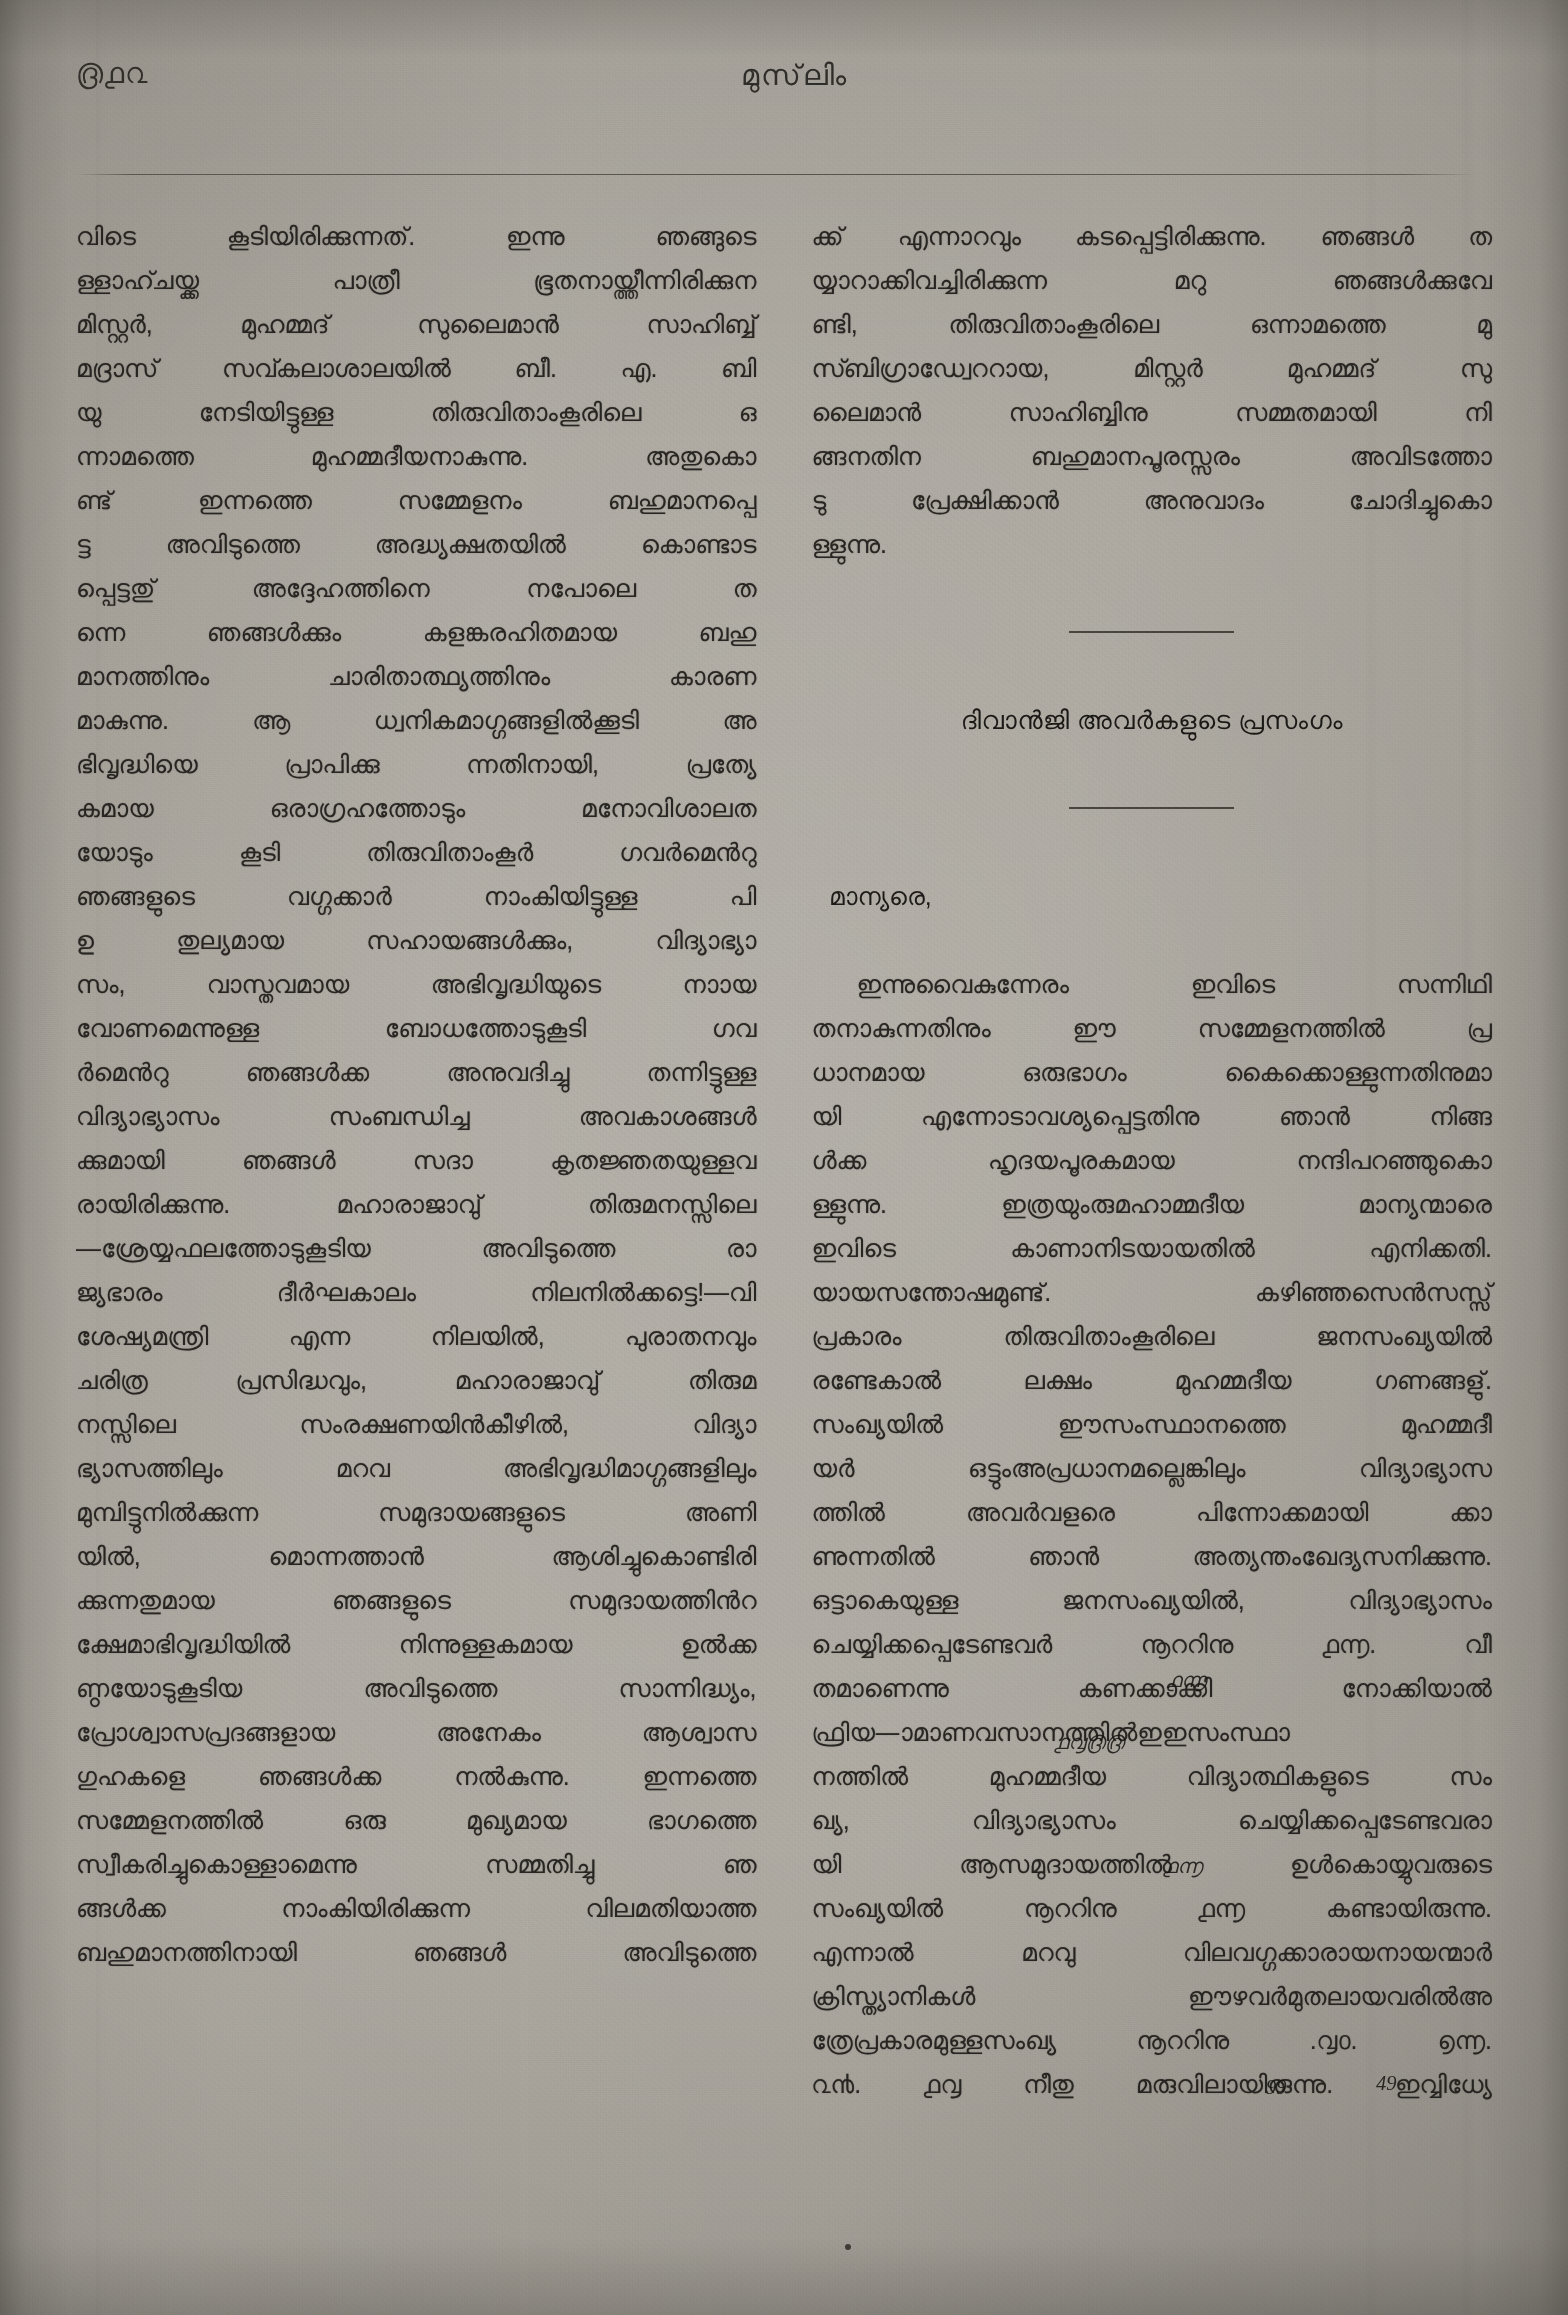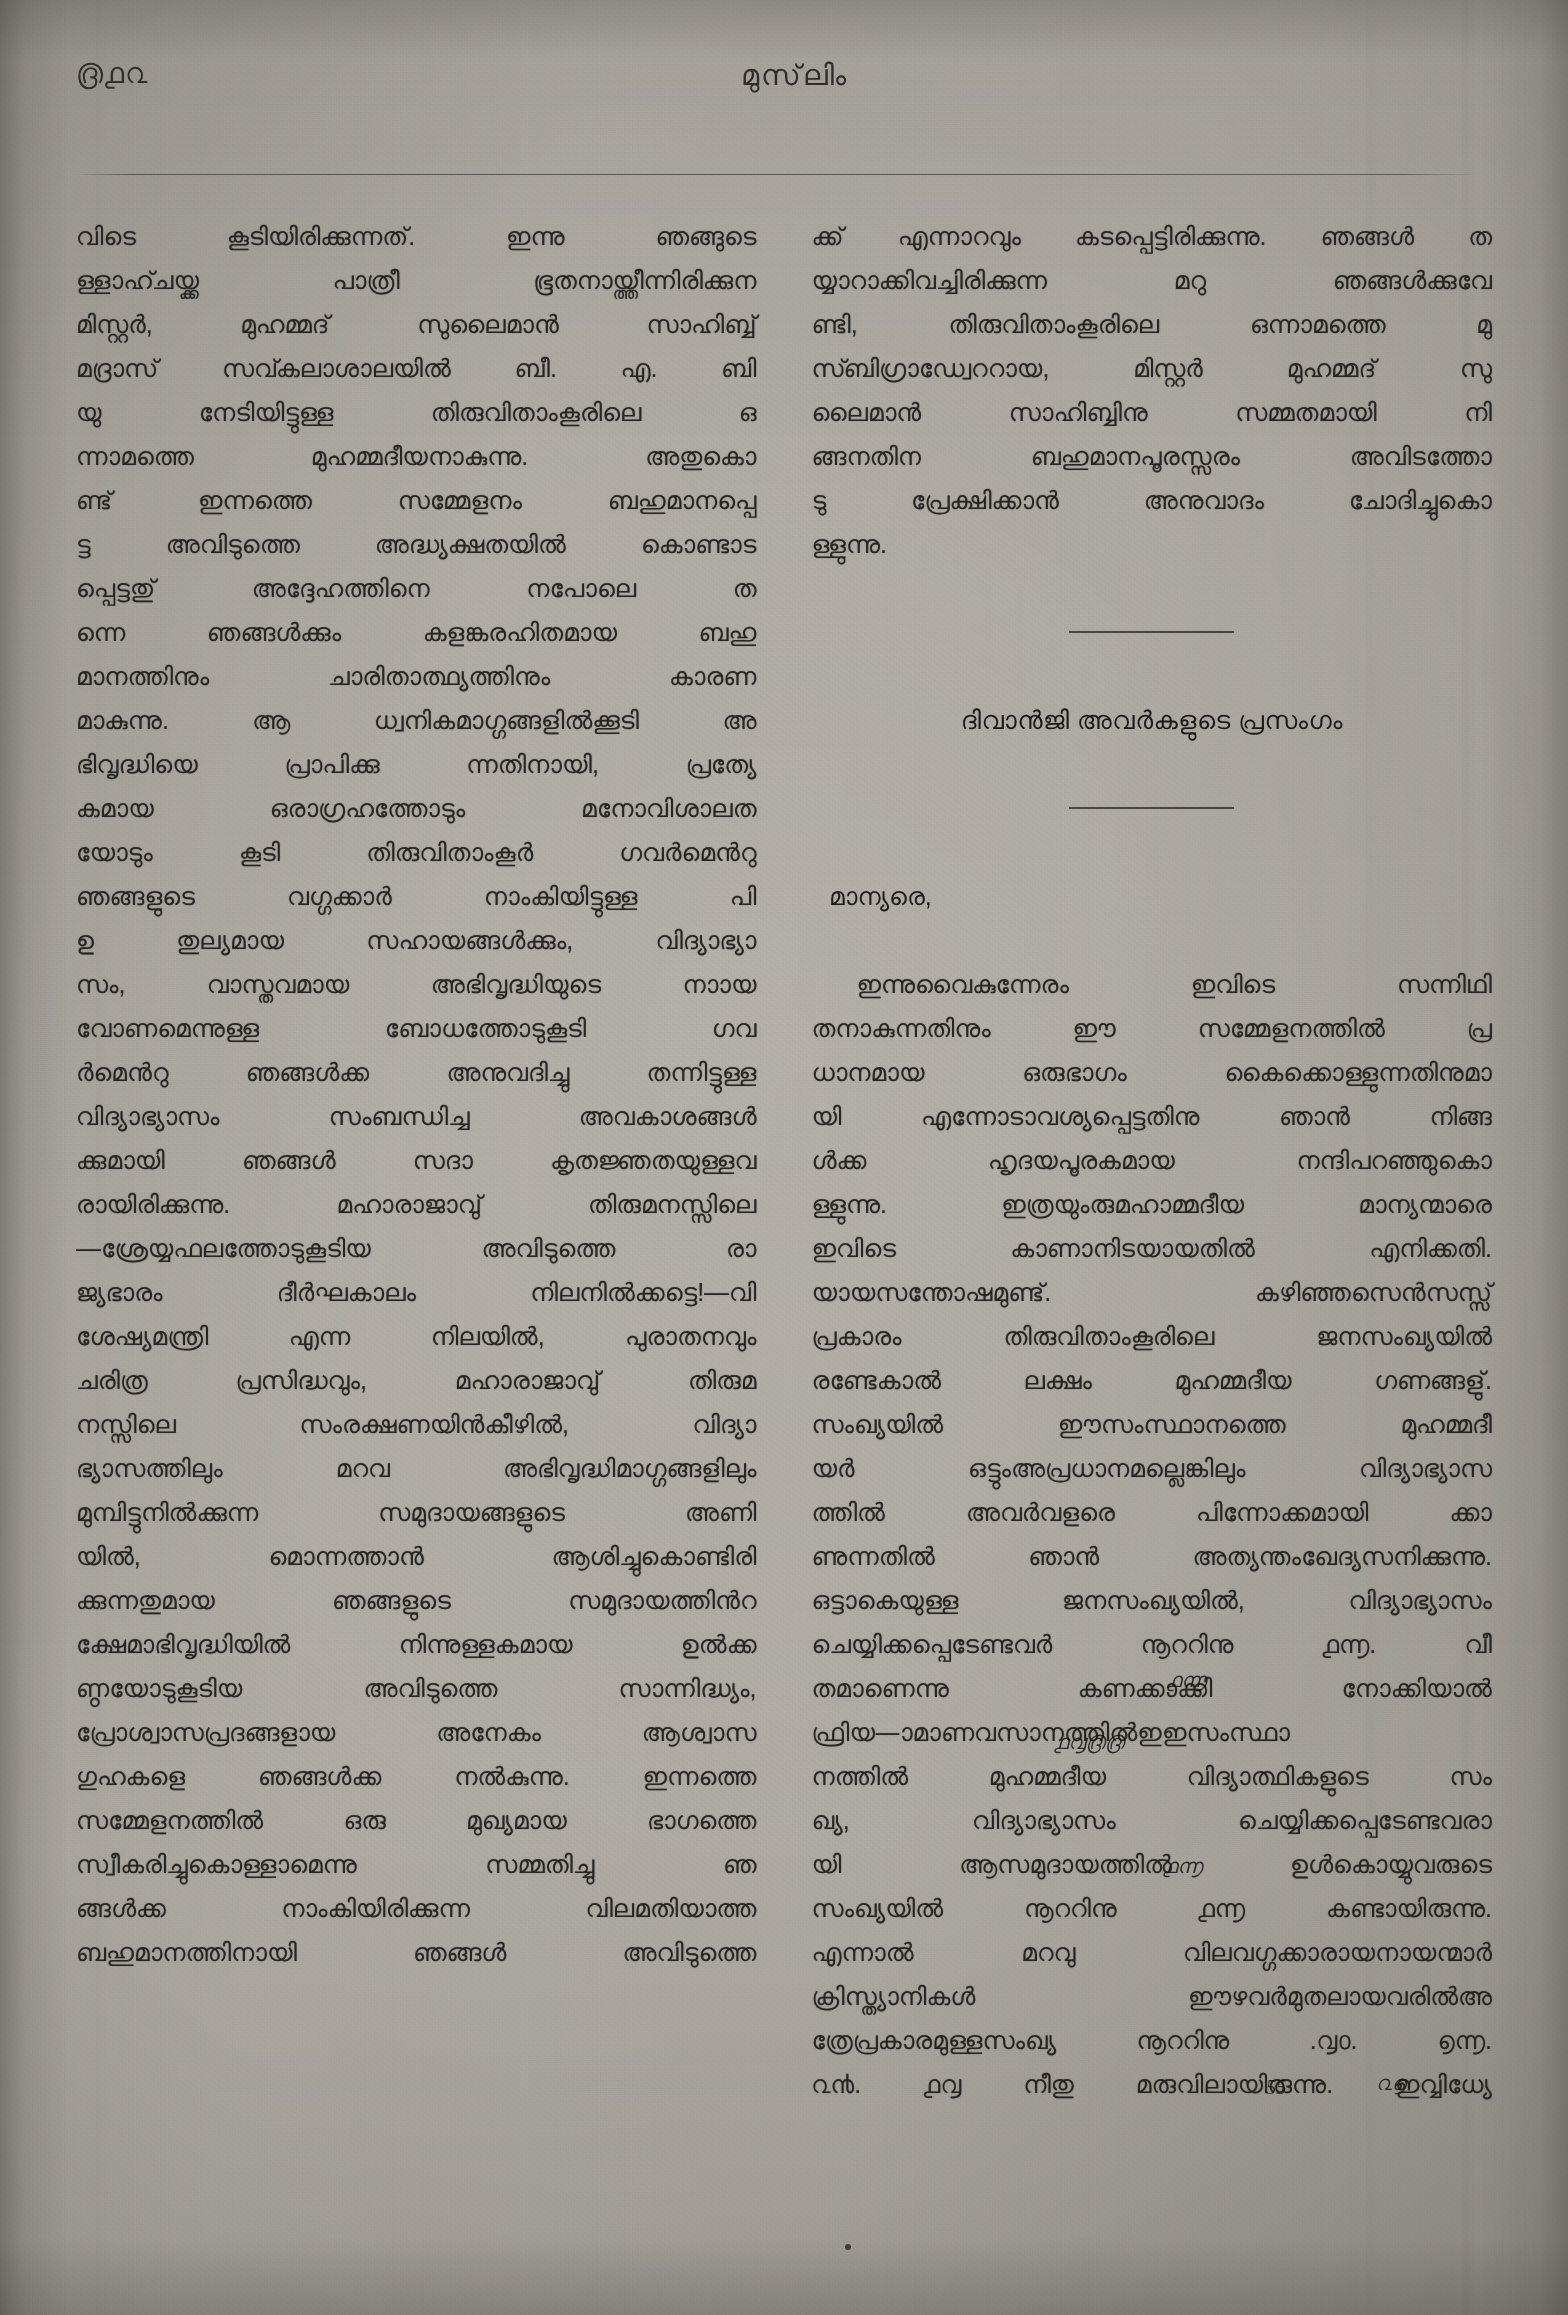--- a/index.html
+++ b/index.html
@@ -608,19 +608,19 @@
         </div>
       </div>
 
   </div>
 
   <div class="footdot"></div>
 
   <div class="streaks"></div>
   <div class="grain"></div>
   <div class="vignette"></div>
-<div class="mark" style="left: 1266px; top: 2076px;">55</div>
-    <div class="mark" style="left: 1376px; top: 2072px;">൨൭</div>
+<div class="mark" style="left: 1266px; top: 2076px;">99</div>
+    <div class="mark" style="left: 1376px; top: 2072px;">49</div>
     <div class="mark" style="left: 1167px; top: 1669px;">൧൬</div>
     <div class="mark" style="left: 1163px; top: 1855px;">൧൬</div>
     <div class="mark" style="left: 1054px; top: 1731px;">൧൮൫൫</div>
   </div>
 
 
 </body></html>

